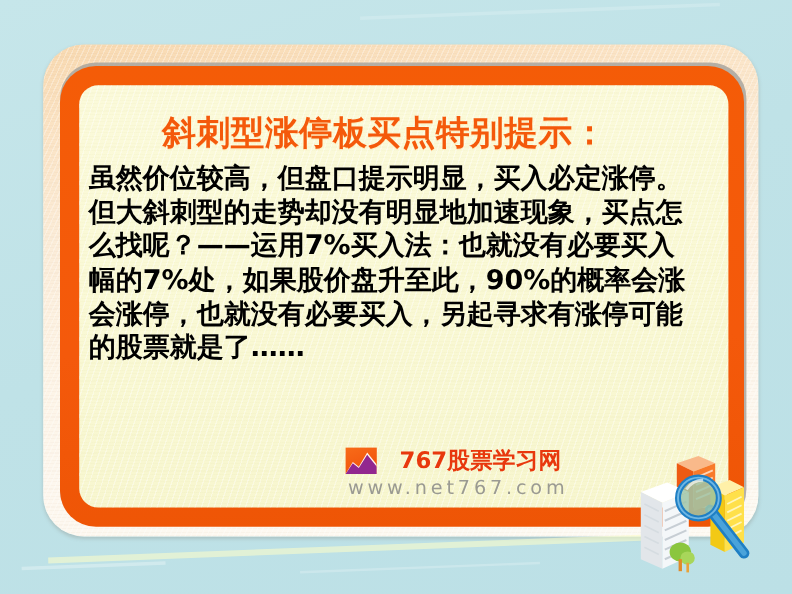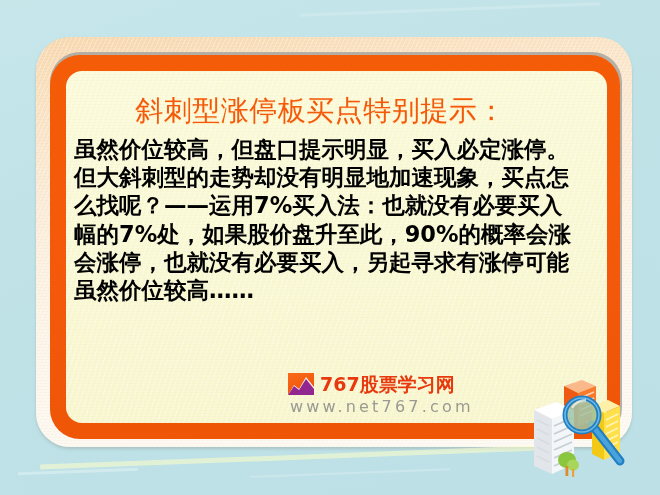--- a/index.html
+++ b/index.html
@@ -108,21 +108,21 @@
   }
 
   
   #slide-title {
     position: absolute;
     left: 0;
     top: 21px;
     width: 509px;
     text-align: center;
     font-size: 28px;
-    font-weight: normal;
+    font-weight: bold;
     letter-spacing: 0.5px;
     color: #f4590b;
     text-shadow: 0 1px 0 rgba(255,230,180,0.85);
     white-space: nowrap;
     z-index: 3;
   }
 
   
   #body-text {
     position: absolute;
@@ -144,21 +144,21 @@
   
   #logo-block {
     position: absolute;
     left: 222px;
     top: 302px;
     z-index: 4;
   }
   #logo-row {
     display: flex;
     align-items: center;
-    gap: 6px;
+    gap: 19px;
   }
   #logo-mark {
     width: 26px;
     height: 22px;
     background: linear-gradient(160deg, #f86b18 0%, #ef4f0a 100%);
     position: relative;
     overflow: hidden;
     flex: 0 0 auto;
   }
   #logo-mark svg { display: block; }
@@ -205,21 +205,21 @@
   <div id="page-inner">
 
     <div id="slide-title">斜刺型涨停板买点特别提示：</div>
 
     <div id="body-text">
       <div class="body-line">虽然价位较高，但盘口提示明显，买入必定涨停。</div>
       <div class="body-line">但大斜刺型的走势却没有明显地加速现象，买点怎</div>
       <div class="body-line">么找呢？——运用7%买入法：也就没有必要买入</div>
       <div class="body-line">幅的7%处，如果股价盘升至此，90%的概率会涨</div>
       <div class="body-line">会涨停，也就没有必要买入，另起寻求有涨停可能</div>
-      <div class="body-line">虽然价位较高……</div>
+      <div class="body-line">的股票就是了……</div>
     </div>
 
     <div id="logo-block">
       <div id="logo-row">
         <span id="logo-mark">
           <svg width="26" height="22" viewBox="0 0 26 22">
             <polygon points="0,22 6,12 11,16 18,4 26,14 26,22" fill="#ffffff" opacity="0.92"></polygon>
             <polygon points="0,22 6,13 11,17 18,6 26,16 26,22" fill="#92278f"></polygon>
           </svg>
         </span>

